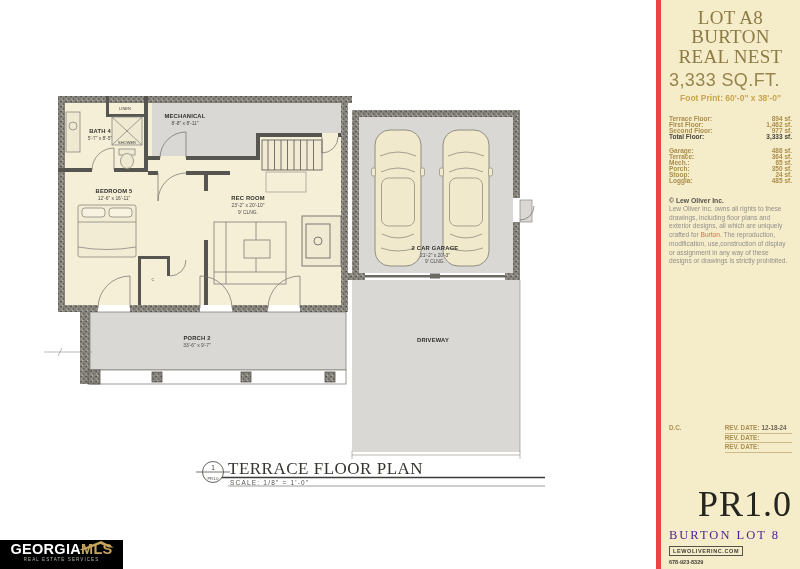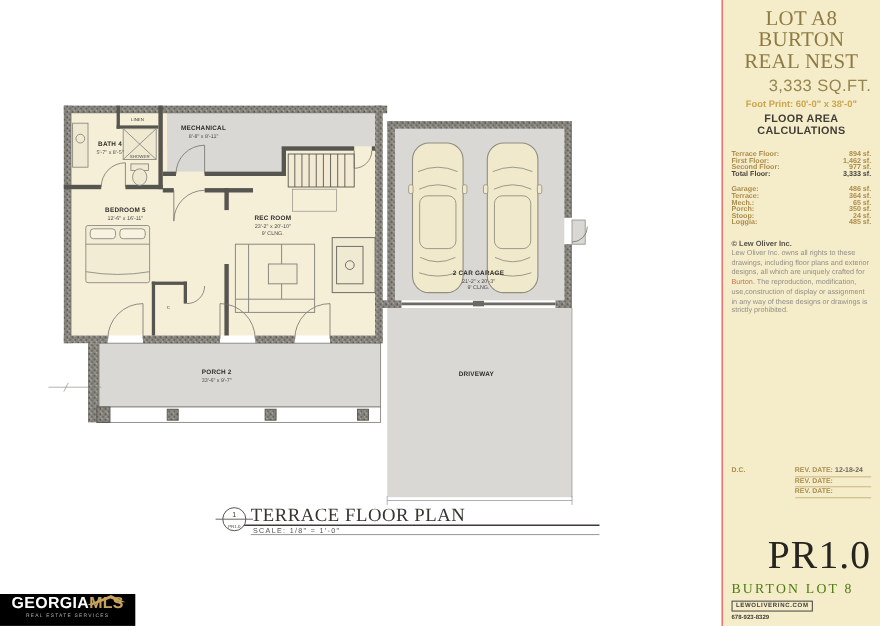--- a/index.html
+++ b/index.html
@@ -1,24 +1,24 @@
 <!DOCTYPE html>
 <html><head>
 <meta charset="utf-8">
 <style>
   html,body{margin:0;padding:0;background:#ffffff;}
   .sheet{position:relative;width:800px;height:569px;background:#ffffff;overflow:hidden;
          font-family:"Liberation Sans",sans-serif;}
 
   
   .sidebar{position:absolute;top:0;right:0;width:144px;height:569px;background:#f5ecca;
-           box-sizing:border-box;padding:8px 8px 0 8px;border-left:1px solid #ef4444;}
+           box-sizing:border-box;padding:8px 8px 0 8px;border-left:5px solid #ef4444;}
   .sb-title div{font-family:"Liberation Serif",serif;color:#8d7b44;font-size:19px;
                 line-height:1.02;text-align:center;letter-spacing:.3px;}
-  .sb-sqft{margin-top:4px;font-size:15px;color:#97854e;text-align:right;letter-spacing:.4px;}
+  .sb-sqft{margin-top:4px;font-size:18px;color:#97854e;text-align:left;letter-spacing:.4px;}
   .sb-foot{margin-top:2px;font-size:8.5px;font-weight:bold;color:#c9a54e;text-align:center;}
   .sb-head{margin-top:4px;font-size:9.8px;font-weight:bold;color:#3f3d36;text-align:center;
            letter-spacing:.3px;}
   .sb-table{margin-top:13px;}
   .sb-table .row{display:flex;justify-content:space-between;font-size:6.5px;line-height:6.1px;
                  color:#ab8d4a;font-weight:bold;}
   .sb-table .row.total{color:#46433a;}
   .sb-table .grp2{margin-top:7px;}
   .sb-copy{margin-top:13px;}
   .sb-copy .c-head{font-size:6.8px;font-weight:bold;color:#55524a;margin-bottom:1px;}
@@ -26,21 +26,21 @@
   .sb-copy .burton{color:#c8764a;}
   .sb-rev{position:absolute;left:8px;right:8px;top:424px;display:flex;align-items:flex-start;}
   .sb-rev .dc{width:58px;font-size:6.3px;font-weight:bold;color:#a98e4d;}
   .sb-rev .revs{width:70px;margin-left:auto;}
   .sb-rev .rev-row{display:flex;font-size:6.3px;font-weight:bold;color:#a98e4d;
                    border-bottom:1px solid #cdb887;line-height:8.5px;}
   .sb-rev .rev-row .d{margin-left:2px;color:#6e6758;}
   .sb-sheetno{position:absolute;right:8px;top:486px;font-family:"Liberation Serif",serif;
               font-size:36px;line-height:1;color:#26251f;letter-spacing:1px;}
   .sb-proj{position:absolute;left:8px;top:528px;font-family:"Liberation Serif",serif;
-           font-size:12.5px;letter-spacing:2px;color:#4d7c0f;}
+           font-size:12.5px;letter-spacing:2px;color:#4c1d95;}
   .sb-site{position:absolute;left:8px;top:546px;border:1px solid #55524a;padding:1px 3px;
            font-size:5.5px;font-weight:bold;letter-spacing:.6px;color:#3f3d36;}
   .sb-phone{position:absolute;left:8px;top:559px;font-size:5.5px;font-weight:bold;color:#3f3d36;}
 
   
   .mls{position:absolute;left:0;top:540px;width:123px;height:29px;background:#000000;
        box-sizing:border-box;padding-top:3px;text-align:center;}
   .mls-line{font-size:14.5px;font-weight:bold;line-height:13px;letter-spacing:.3px;white-space:nowrap;}
   .mls-line .g{color:#ffffff;}
   .mls-line .m{color:#c6a45d;}
@@ -250,21 +250,20 @@
 
   
   <div class="sidebar">
     <div class="sb-title">
       <div>LOT A8</div>
       <div>BURTON</div>
       <div>REAL NEST</div>
     </div>
     <div class="sb-sqft">3,333 SQ.FT.</div>
     <div class="sb-foot">Foot Print: 60'-0" x 38'-0"</div>
-    <div class="sb-head">FLOOR AREA CALCULATIONS</div>
 
     <div class="sb-table">
       <div class="row">
         <span>Terrace Floor:</span>
         <span>894 sf.</span>
       </div>
       <div class="row">
         <span>First Floor:</span>
         <span>1,462 sf.</span>
       </div>

